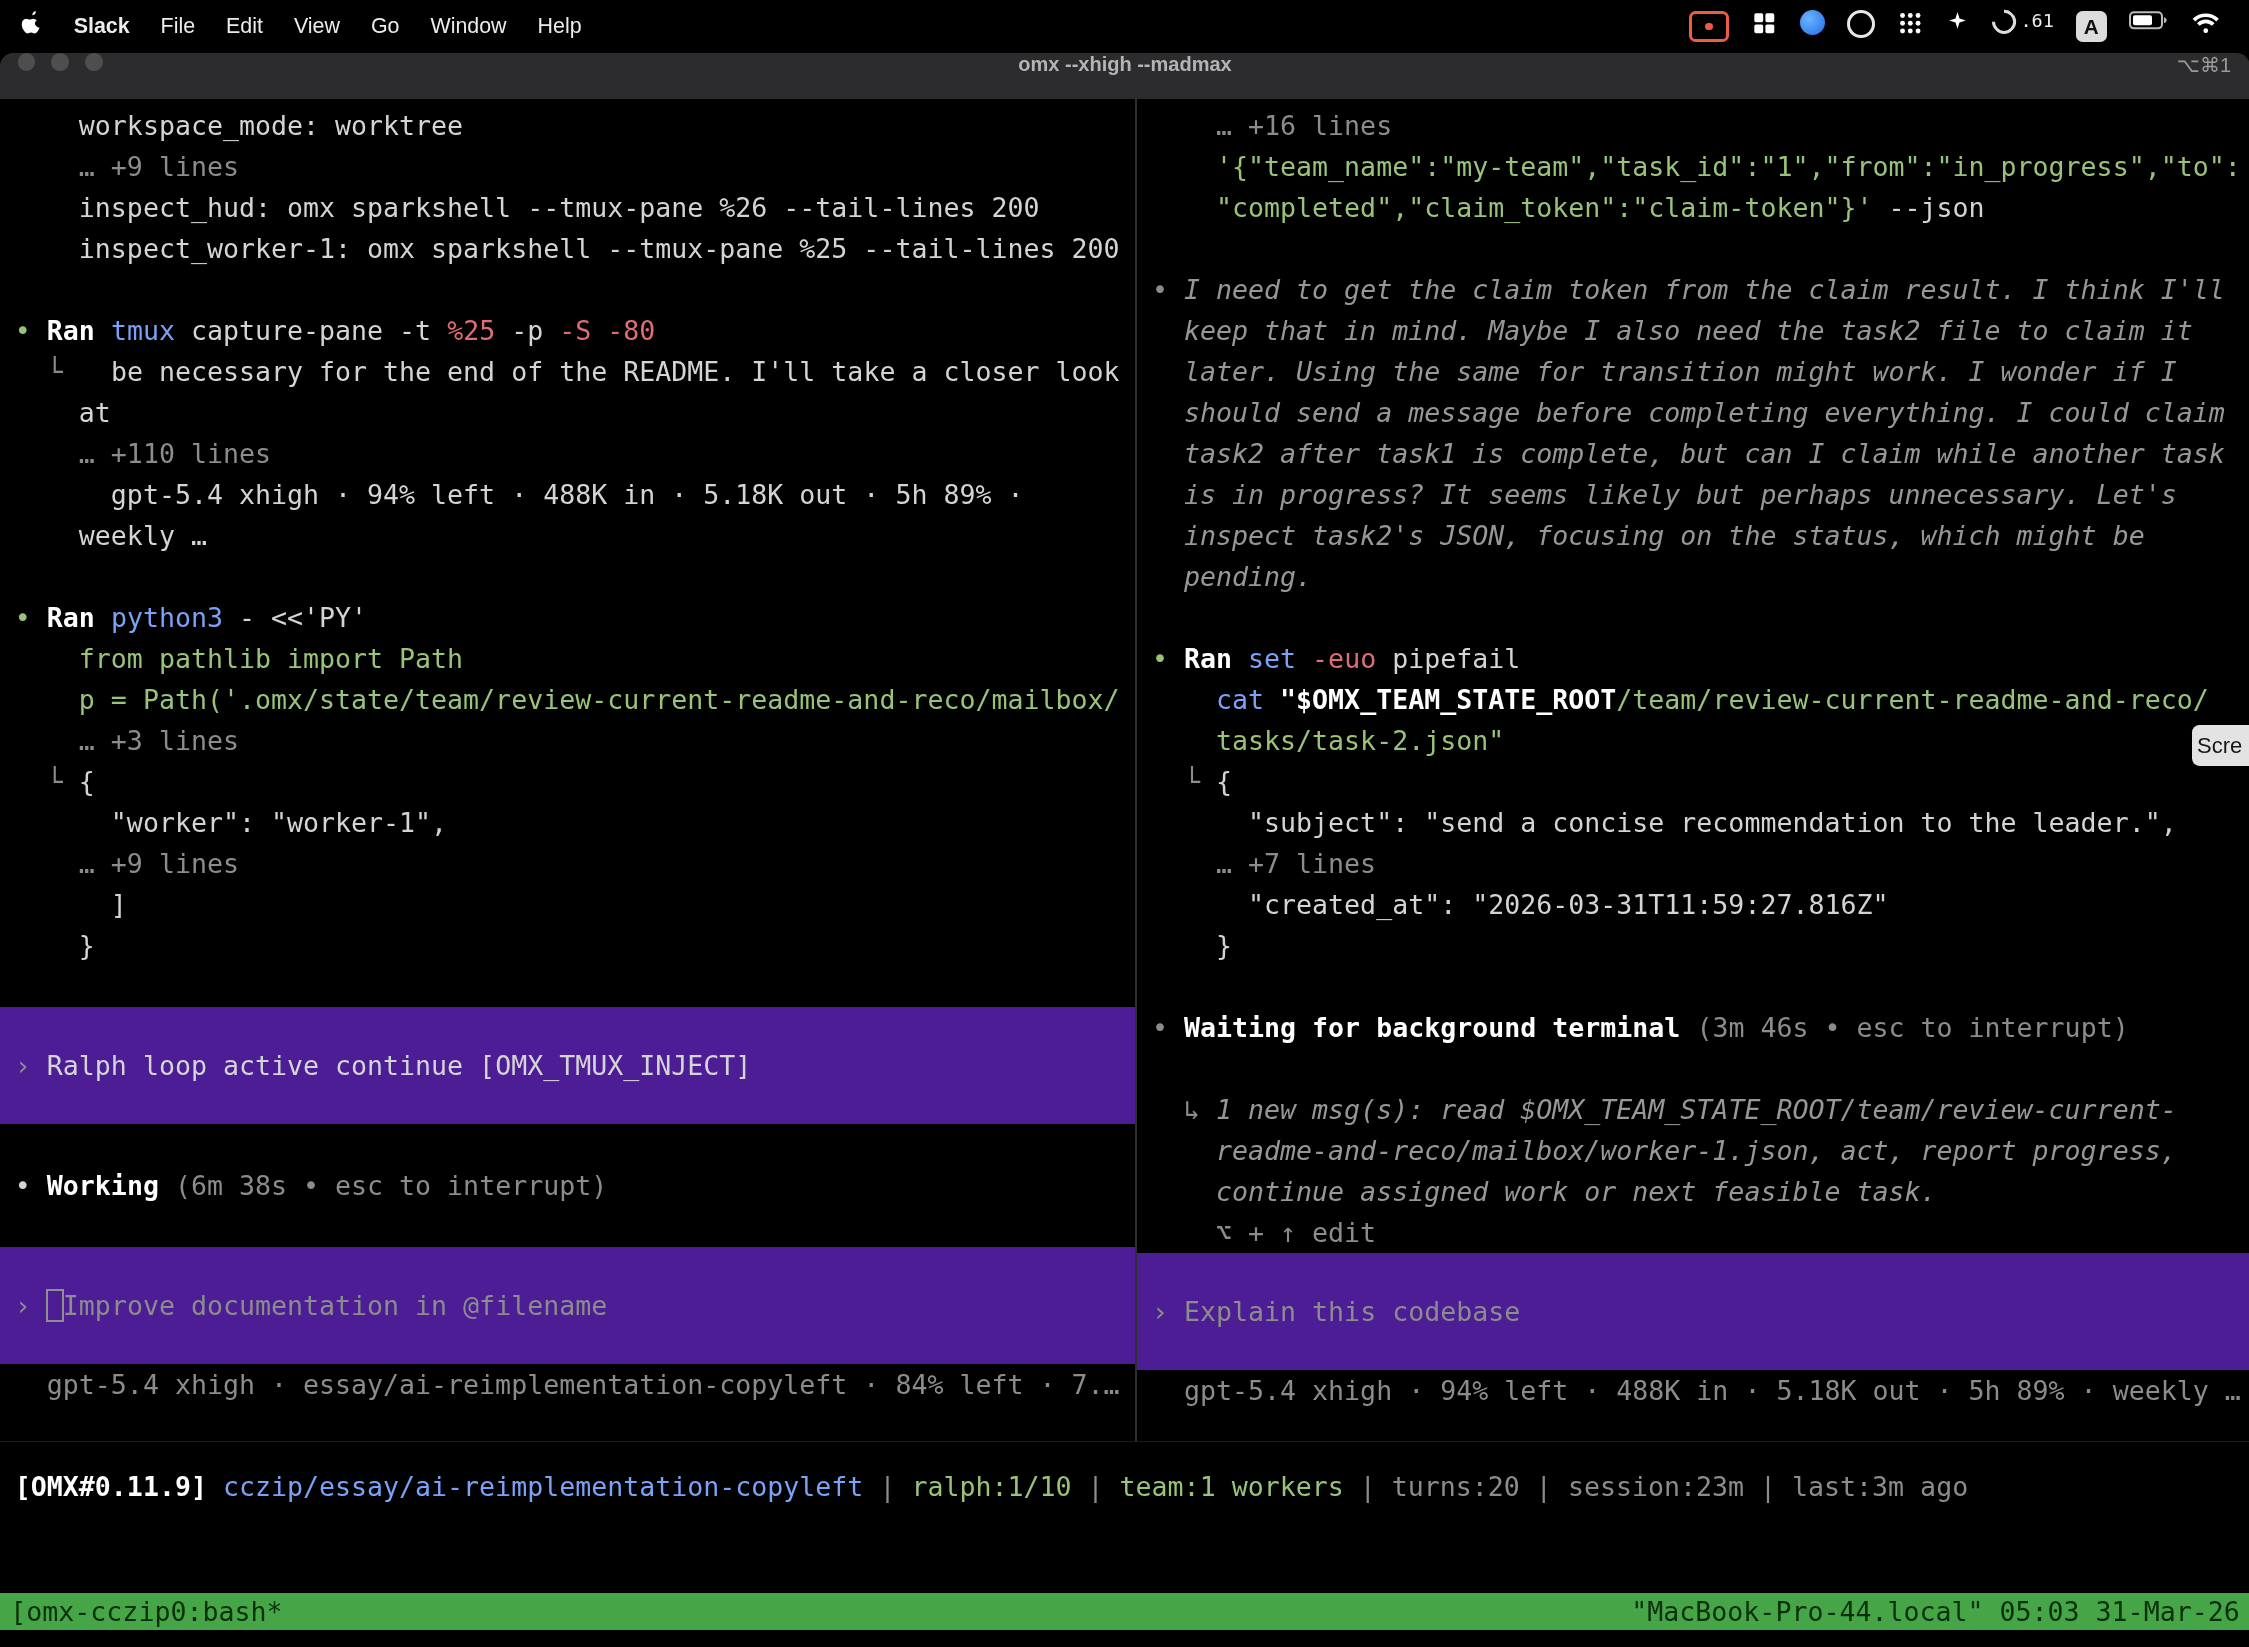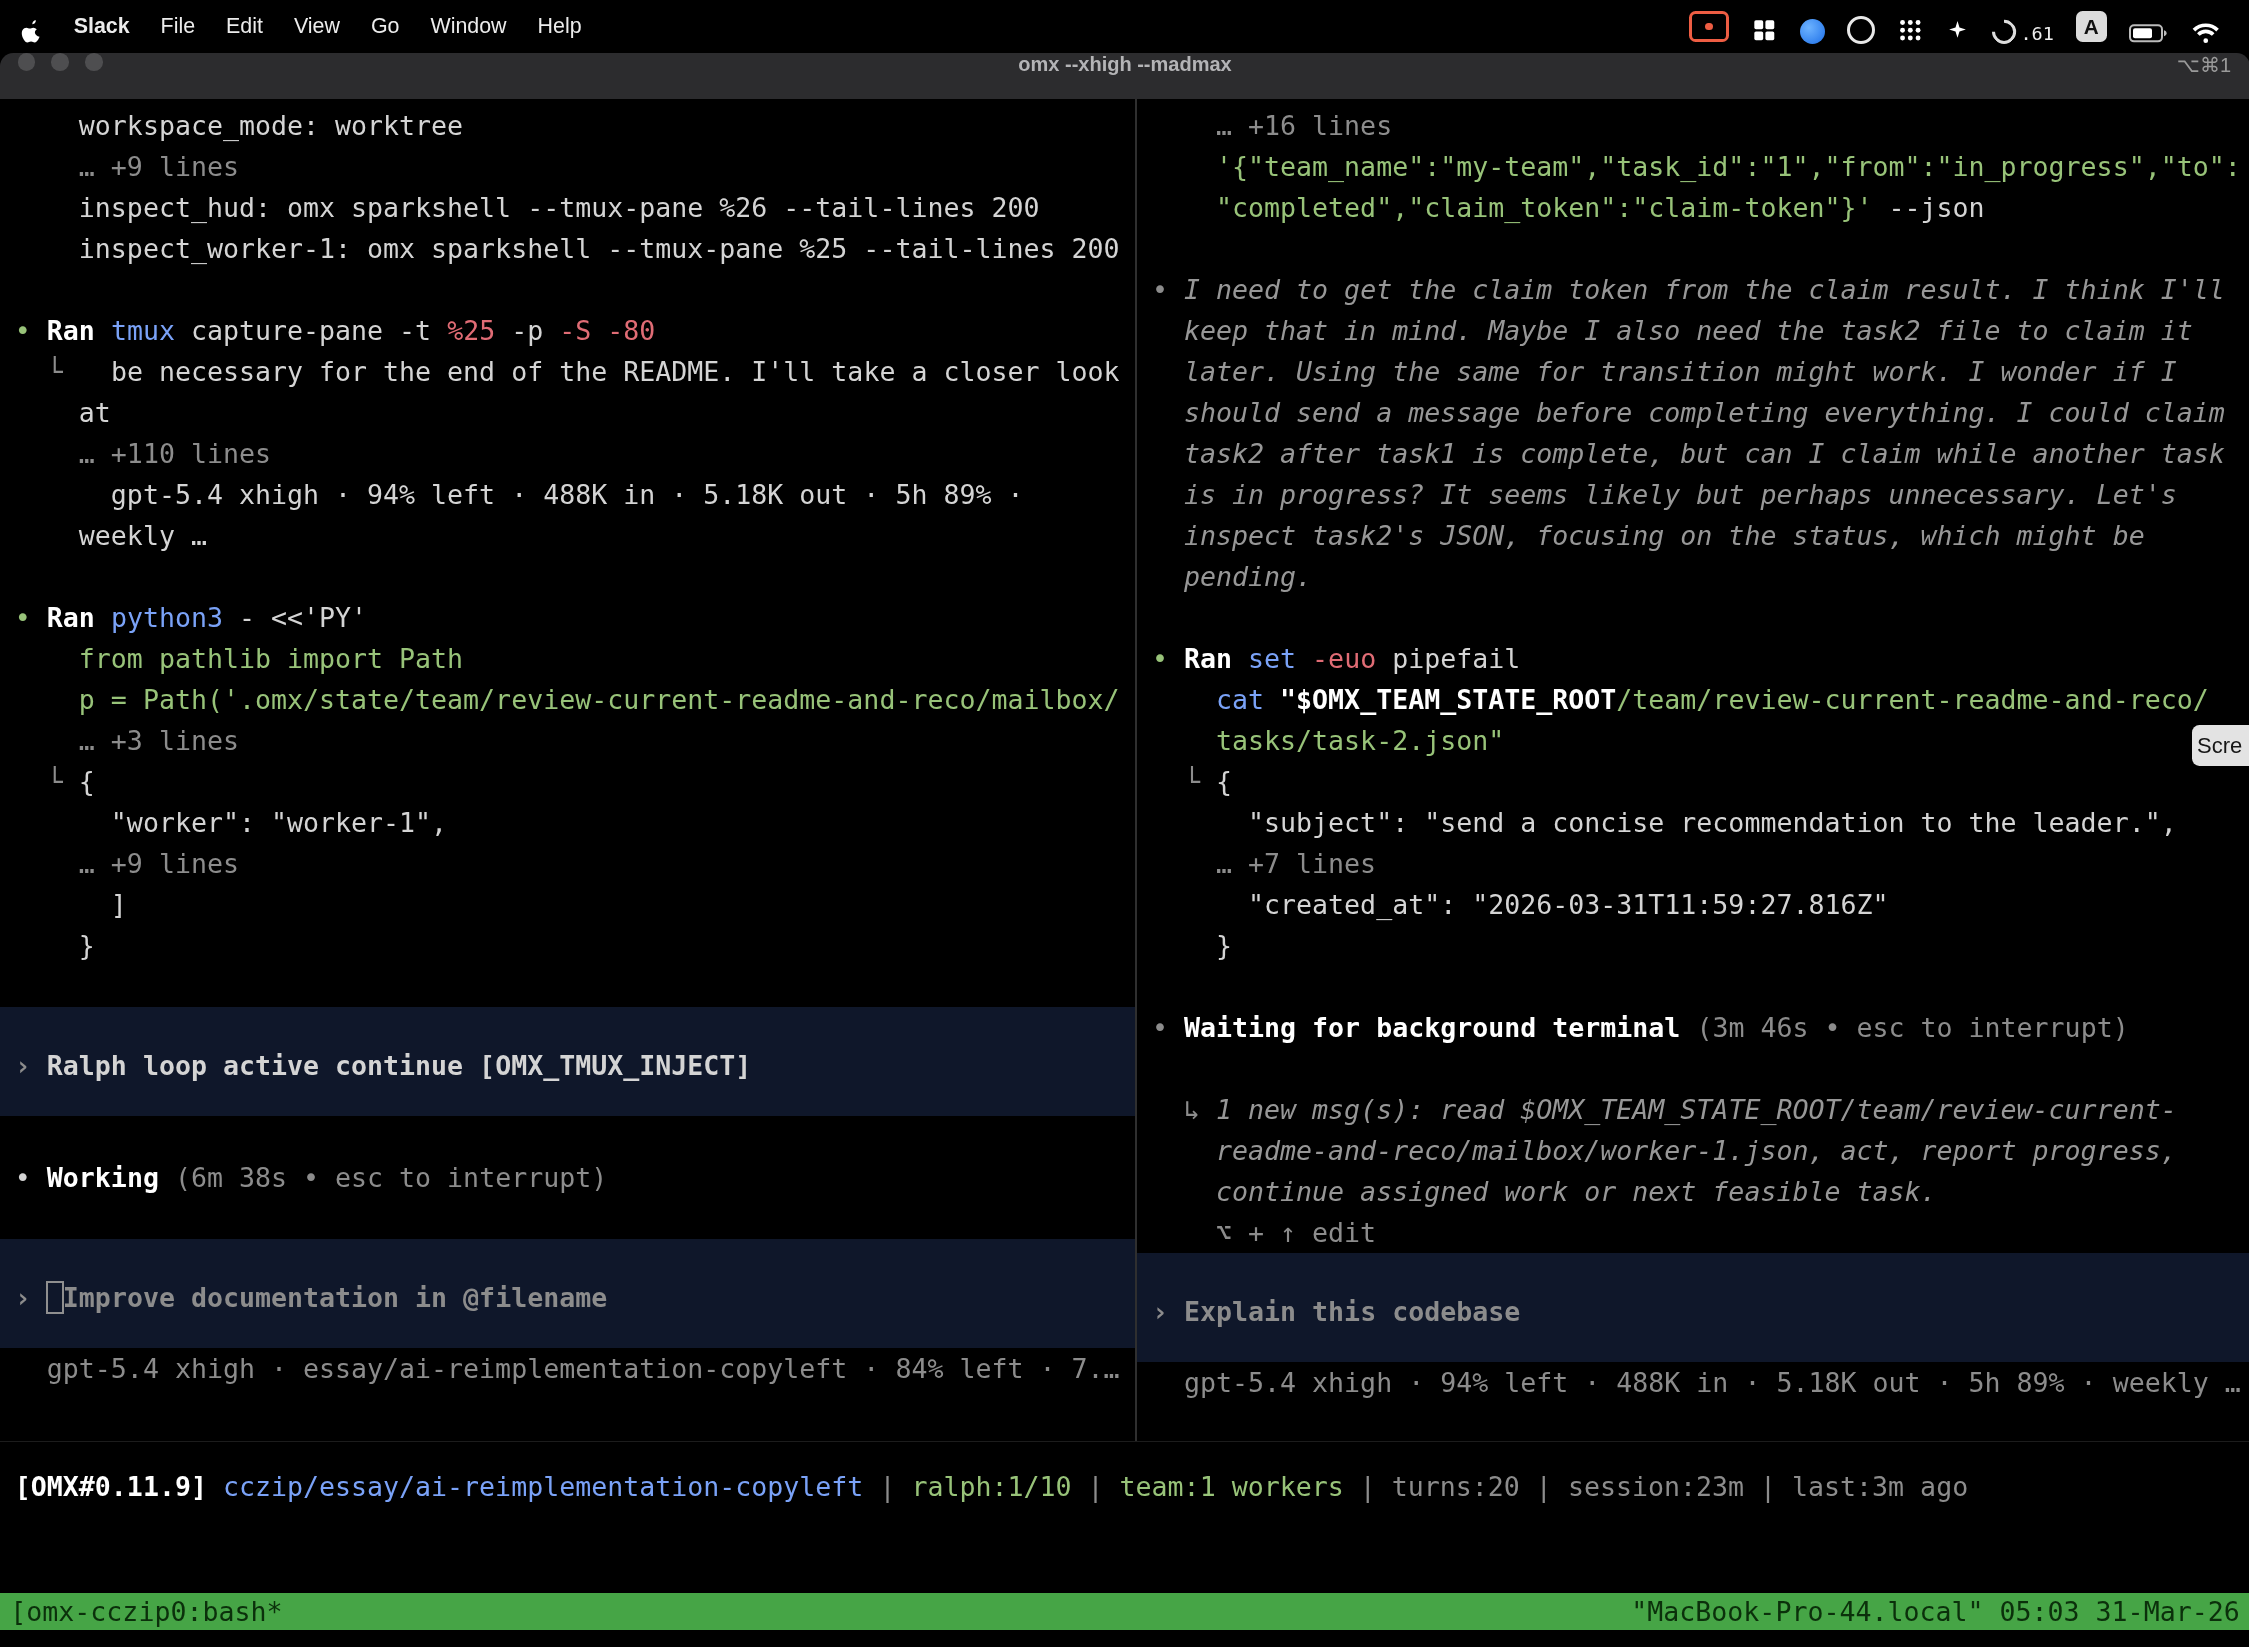--- a/index.html
+++ b/index.html
@@ -7,21 +7,21 @@
           font-family:"DejaVu Sans Mono",monospace;}
 
   
   .menubar{position:absolute;top:0;left:0;right:9px;height:53px;background:#000;
            display:flex;align-items:center;justify-content:space-between;padding:0 20.7px;
            font-family:"Liberation Sans",sans-serif;color:#ececec;font-size:21.4px;}
   .mb-left{display:flex;align-items:center;gap:31px;}
   .menu-item{white-space:nowrap;}
   .app-name{font-weight:bold;}
   .mb-right{display:flex;align-items:center;gap:22px;}
-  .mi{display:flex;align-items:flex-end;justify-content:center;height:34px;}
+  .mi{display:flex;align-items:flex-start;justify-content:center;height:34px;}
   .rec{width:34px;height:25px;border:3px solid #ee5d43;border-radius:6.6px;}
   .rec-dot{width:7.4px;height:7.4px;border-radius:50%;background:#ee5d43;margin:auto;}
   .blue-dot{width:25px;height:25px;border-radius:50%;
             background:radial-gradient(circle at 35% 35%,#6db3ff,#1d6fe8);display:block;}
   .ring{width:22px;height:22px;border-radius:50%;border:3px solid #e8e8e8;background:#000;display:block;}
   .gauge{gap:4.4px;}
   .gauge-ring{width:17.7px;height:17.7px;border-radius:50%;border:3px solid #ddd;
               border-top-color:transparent;transform:rotate(-45deg);display:block;}
   .gauge-text{font-family:"DejaVu Sans Mono",monospace;font-size:18.5px;color:#eee;}
   .abadge{width:31px;height:31px;background:#dcdcdc;border-radius:6.6px;color:#111;
@@ -37,21 +37,21 @@
   .tb-hint{position:absolute;right:19px;color:#9a9a9a;font-size:20px;}
 
   
   .panes{position:absolute;top:99px;left:0;width:2250px;height:1342px;display:flex;
          border-bottom:1.5px solid #1c1c1c;}
   .pane{overflow:hidden;padding-top:5.9px;}
   .pane-left{width:1135px;}
   .vsep{width:2.2px;background:#2f2f2f;height:100%;}
   .pane-right{flex:1;}
   .tline{height:41px;line-height:41px;font-size:26.6px;white-space:pre;padding-left:14.8px;color:#d4d4d4;}
-  .tline.panel{padding-top:38px;padding-bottom:30px;background:#0f172a;font-weight:bold;}
+  .tline.panel{padding-top:38px;padding-bottom:38px;background:#4c1d95;}
   .s-d{color:#d4d4d4;}
   .s-b{color:#fff;font-weight:bold;margin-top:24px;}
   .s-dim{color:#8c8c8c;}
   .s-blue{color:#7aa2f7;}
   .s-red{color:#e06c75;}
   .s-green{color:#98c379;}
   .s-it{color:#979797;font-style:italic;}
   .s-cursor{outline:2.2px solid #8f8f8f;outline-offset:-1.5px;color:#d4d4d4;}
 
   

